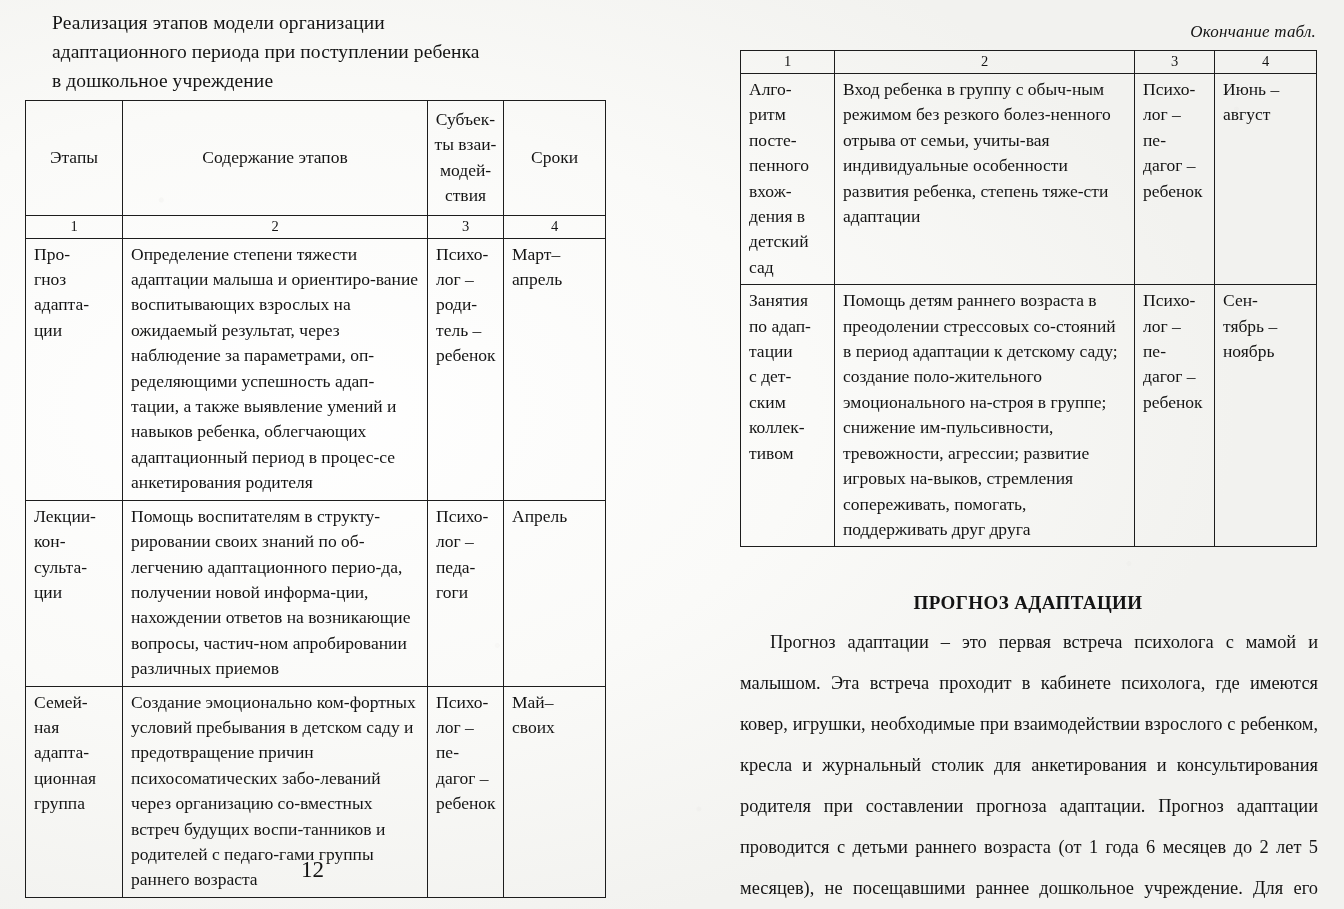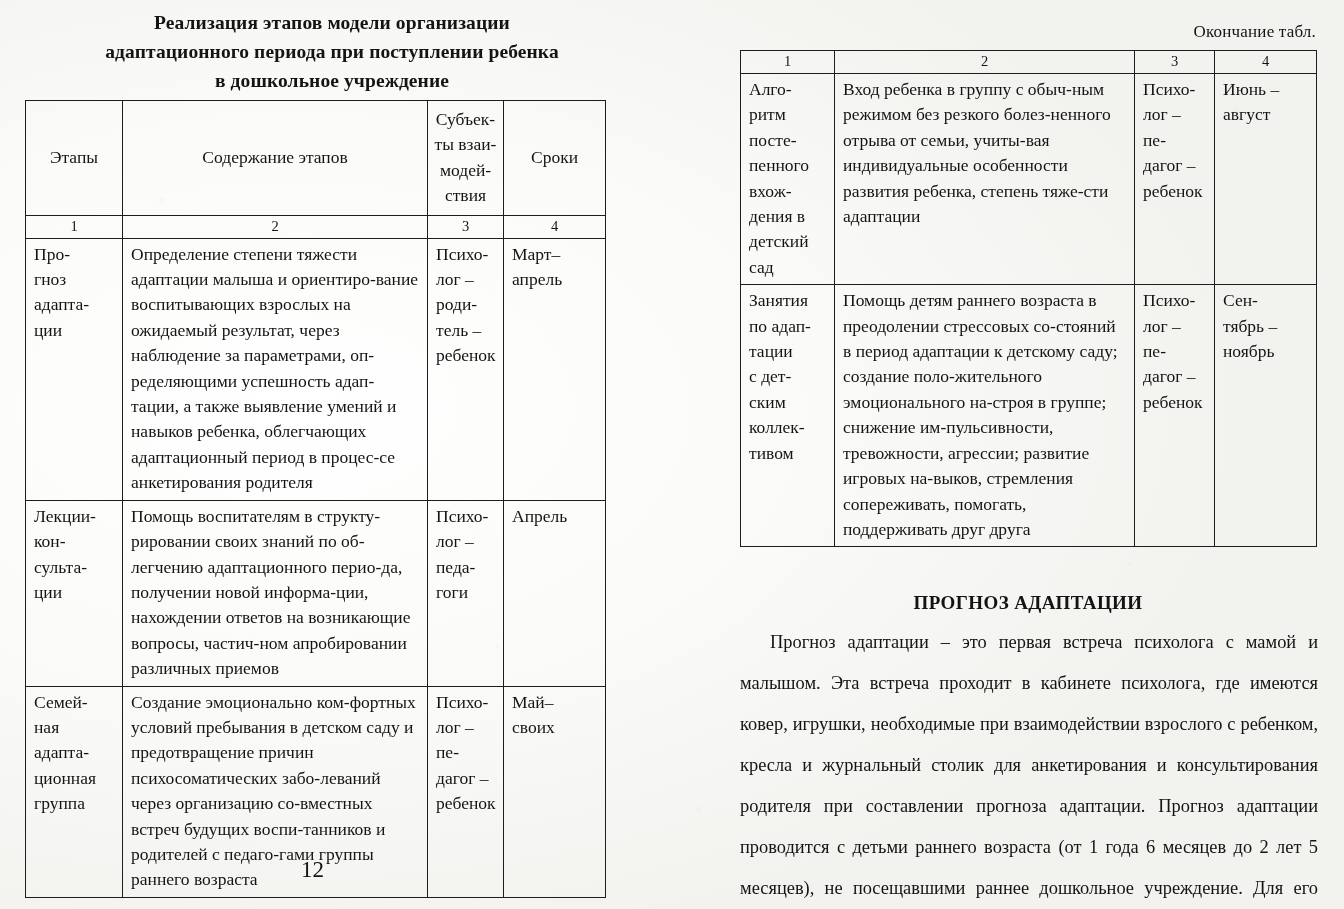--- a/index.html
+++ b/index.html
@@ -54,22 +54,22 @@
 
   .page { position: absolute; z-index: 3; }
 
   
   #page-left { left: 0; top: 0; width: 660px; height: 909px; }
 
   .doc-title {
     position: absolute;
     left: 52px; top: 8px;
     width: 560px;
-    text-align: center;
-    font-weight: bold;
+    text-align: left;
+    font-weight: normal;
     font-size: 19.5px;
     line-height: 29px;
     letter-spacing: .1px;
   }
   .doc-title div { white-space: nowrap; }
 
   
   table.tbl {
     position: absolute;
     border-collapse: collapse;
@@ -113,20 +113,21 @@
     text-align: center;
   }
   #pagenum-left { left: 0; top: 857px; width: 625px; }
 
   
   #page-right { left: 660px; top: 0; width: 684px; height: 909px; }
 
   .cont-label {
     position: absolute;
     right: 28px; top: 22px;
+    font-style: italic;
     font-size: 17px;
     letter-spacing: .2px;
   }
 
   #tbl-right { left: 80px; top: 50px; width: 576px; }
   #tbl-right col.k1 { width: 94px; }
   #tbl-right col.k2 { width: 300px; }
   #tbl-right col.k3 { width: 80px; }
   #tbl-right col.k4 { width: 102px; }
 

